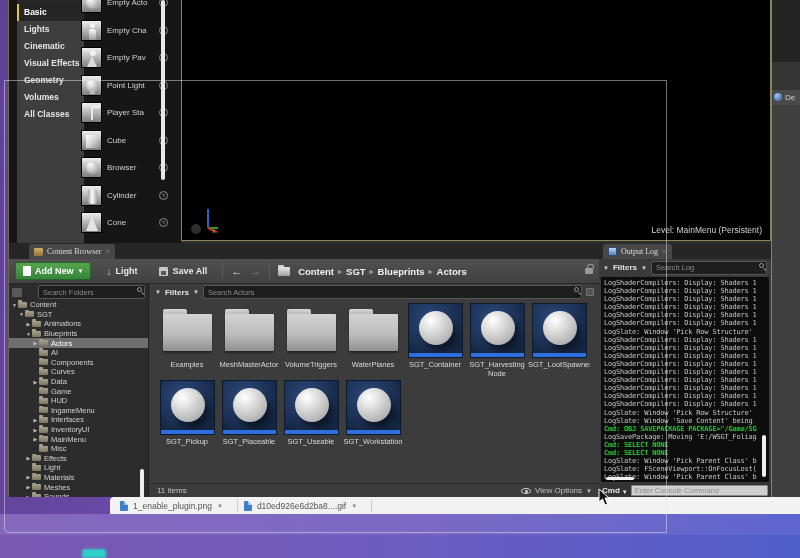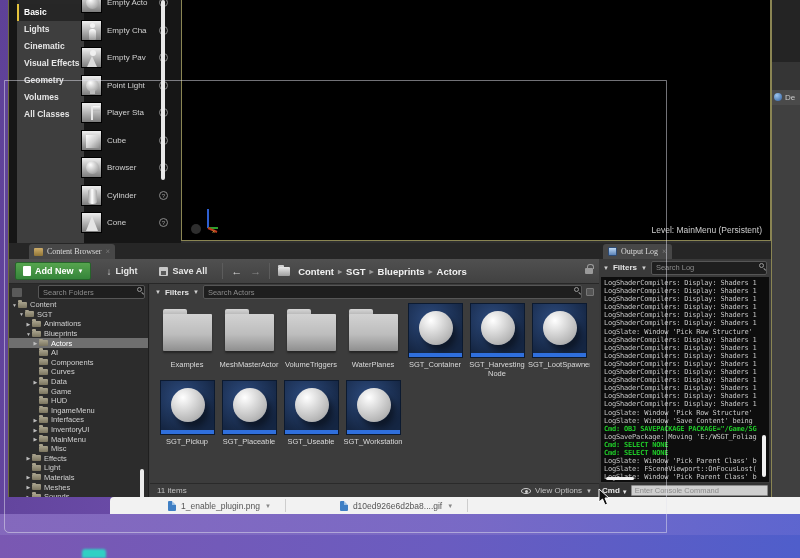--- a/index.html
+++ b/index.html
@@ -174,21 +174,21 @@
   .cmd-row { position:absolute; left:0; bottom:0; width:100%; height:14px; background:#333;
     display:flex; align-items:center; padding:0 3px; gap:3px; }
   .cmd-label { font-size:8px; font-weight:bold; color:#e8e8e8; display:flex; align-items:flex-end; gap:2px; cursor:pointer; }
   .cmd-input { flex:1; height:11px; background:#cfcfcf; border:1px solid #8a8a8a; border-radius:1px;
     font-size:7.5px; color:#555; padding:0 3px; font-family:"Liberation Sans",sans-serif; min-width:0; }
   .cmd-input::placeholder { color:#8c8c8c; }
 
   
   .downloads { position:absolute; left:110px; top:497px; width:690px; height:17px; background:#f2f2f2;
     border-radius:4px 0 0 0; display:flex; align-items:center; padding:0 10px; gap:6px; }
-  .chip { display:flex; align-items:center; gap:5px; cursor:pointer; padding-right:8px;margin-left:48px; }
+  .chip { display:flex; align-items:center; gap:5px; cursor:pointer; padding-right:8px; }
   .chip-icon { width:8px; height:10px; background:#3f7fc4; border-radius:1px; position:relative; flex:none; }
   .chip-icon::after { content:""; position:absolute; right:0; top:0; border:2px solid #f2f2f2;
     border-left-color:#9cc0e4; border-bottom-color:#9cc0e4; }
   .chip-name { font-size:8.5px; color:#555; white-space:nowrap; }
   .chip-caret { font-size:6px; color:#888; }
   .dl-sep { width:1px; height:13px; background:#cdcdcd; }
 
   
   .overlay-rect { position:absolute; left:4px; top:80px; width:663px; height:453px;
     border:1px solid rgba(228,228,238,.5); border-radius:0 0 0 5px; pointer-events:none; z-index:50; }

